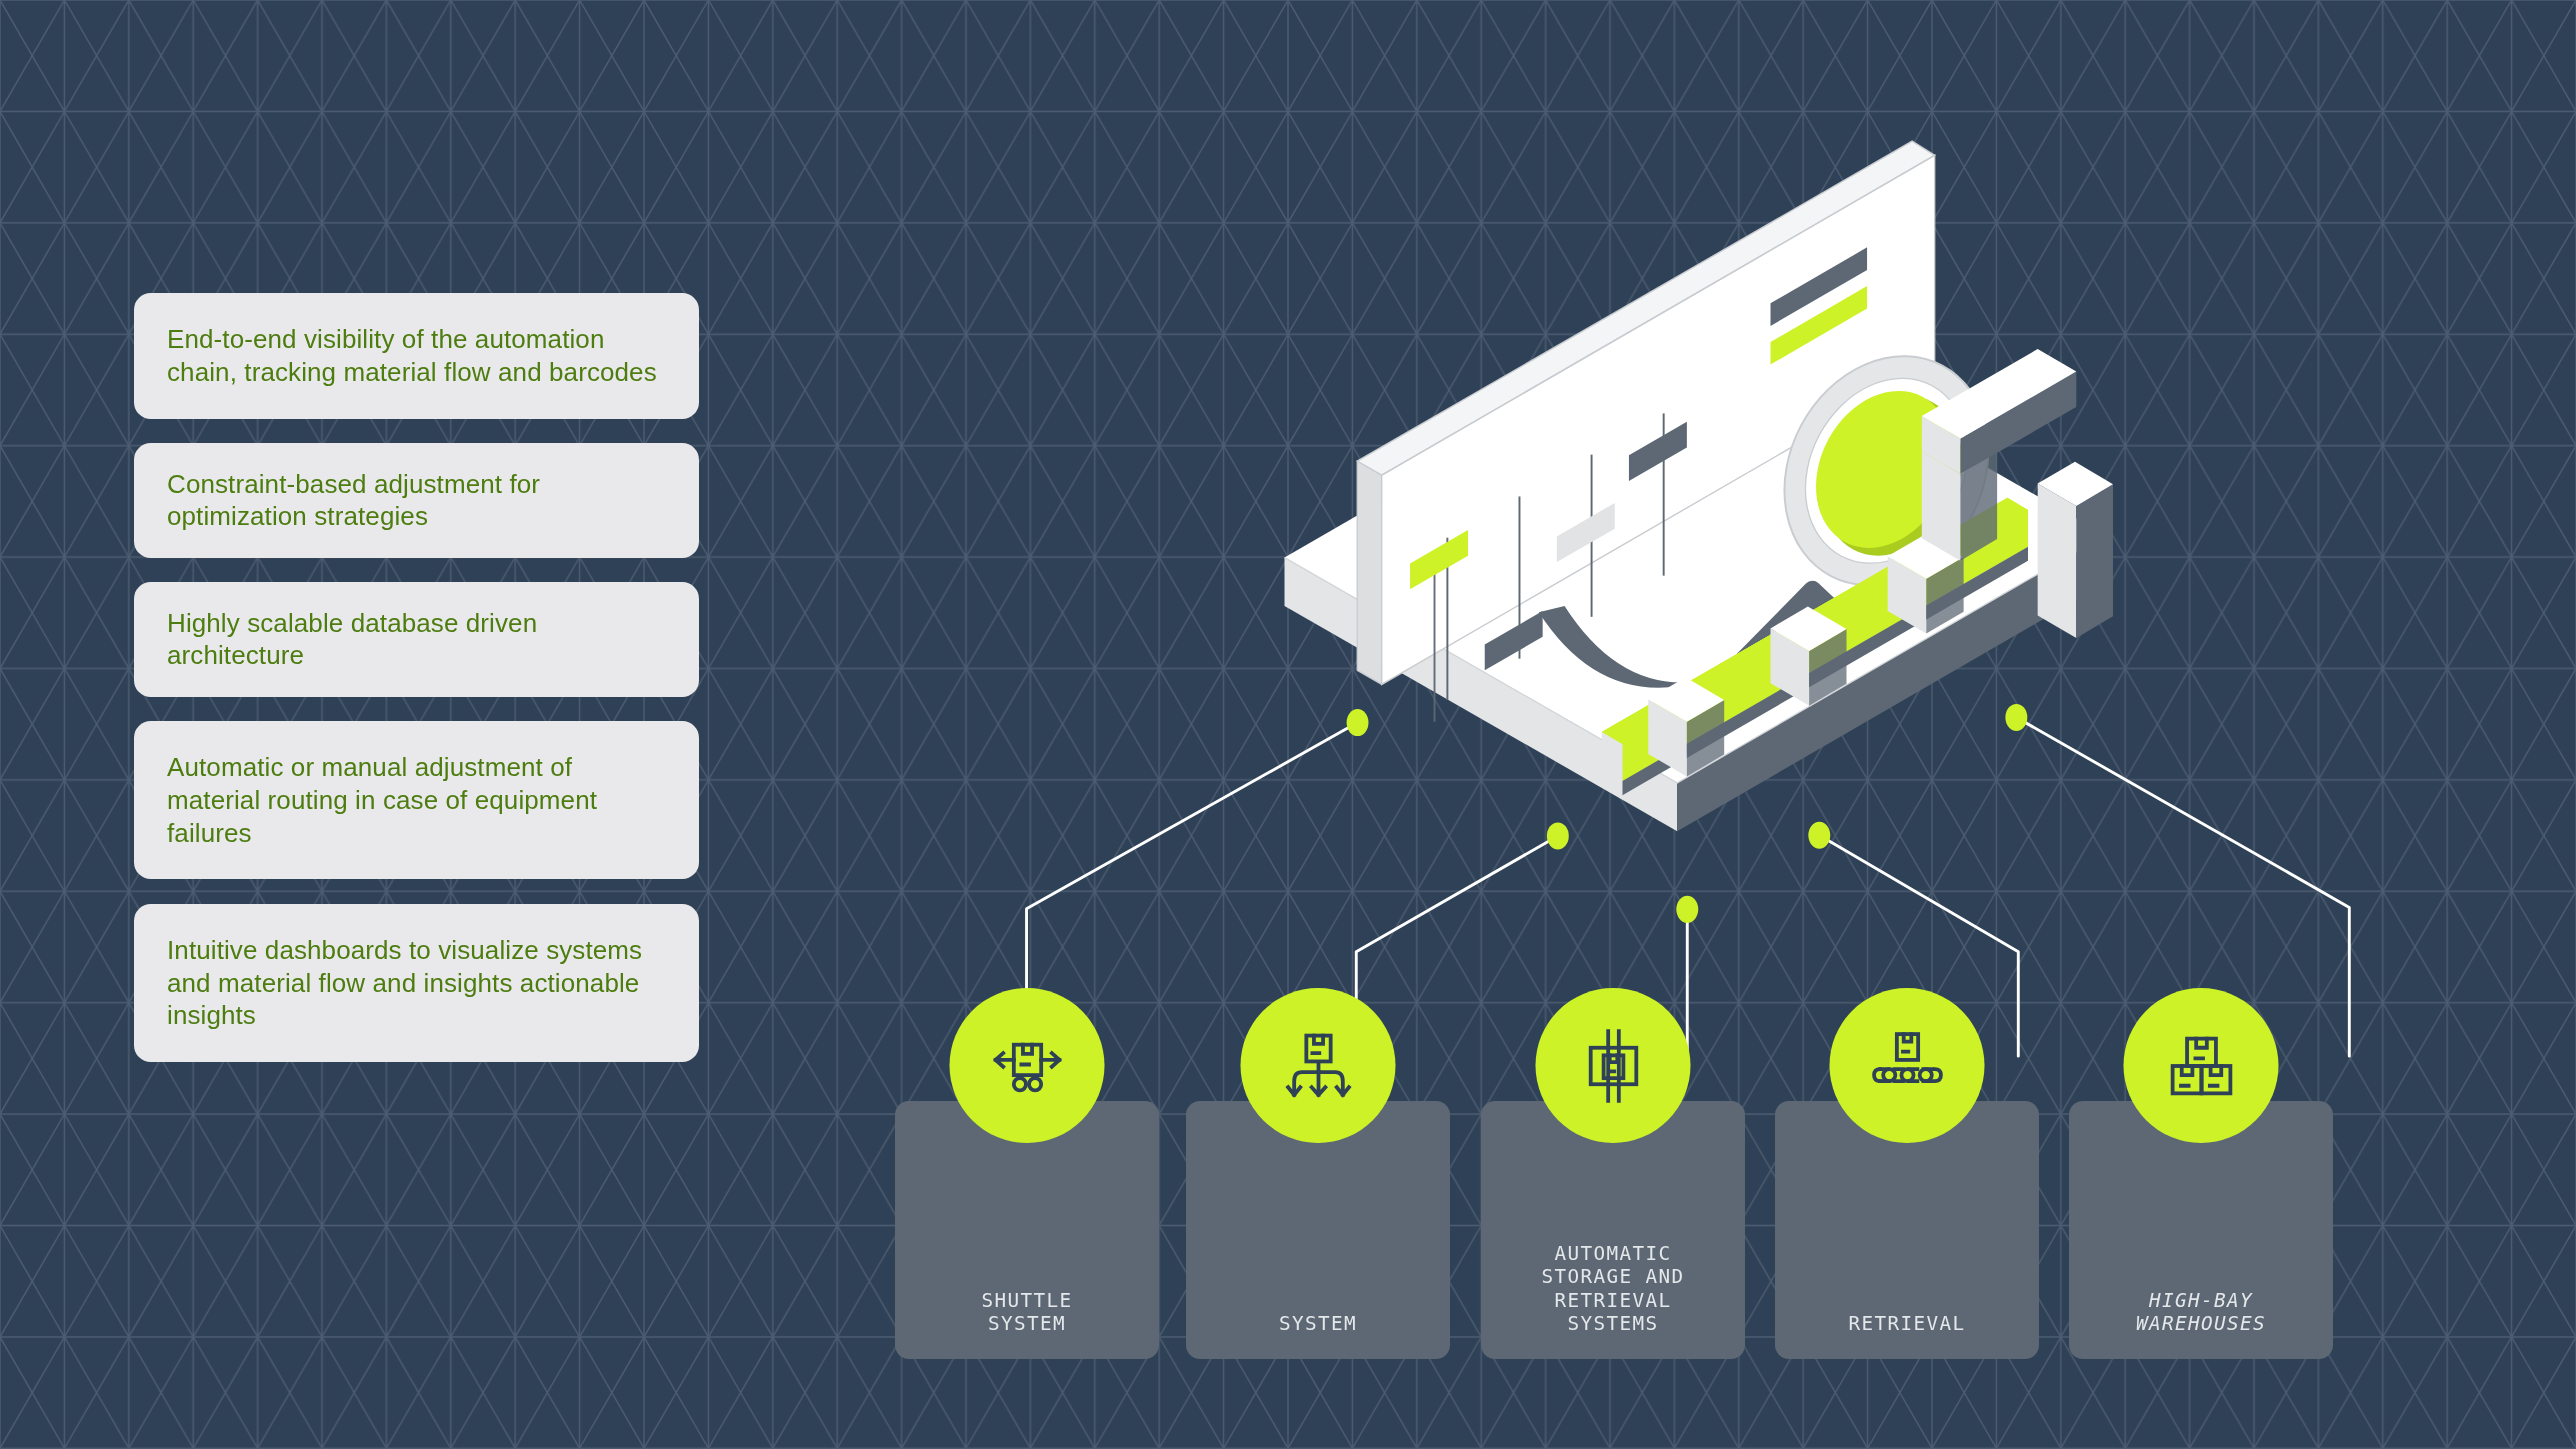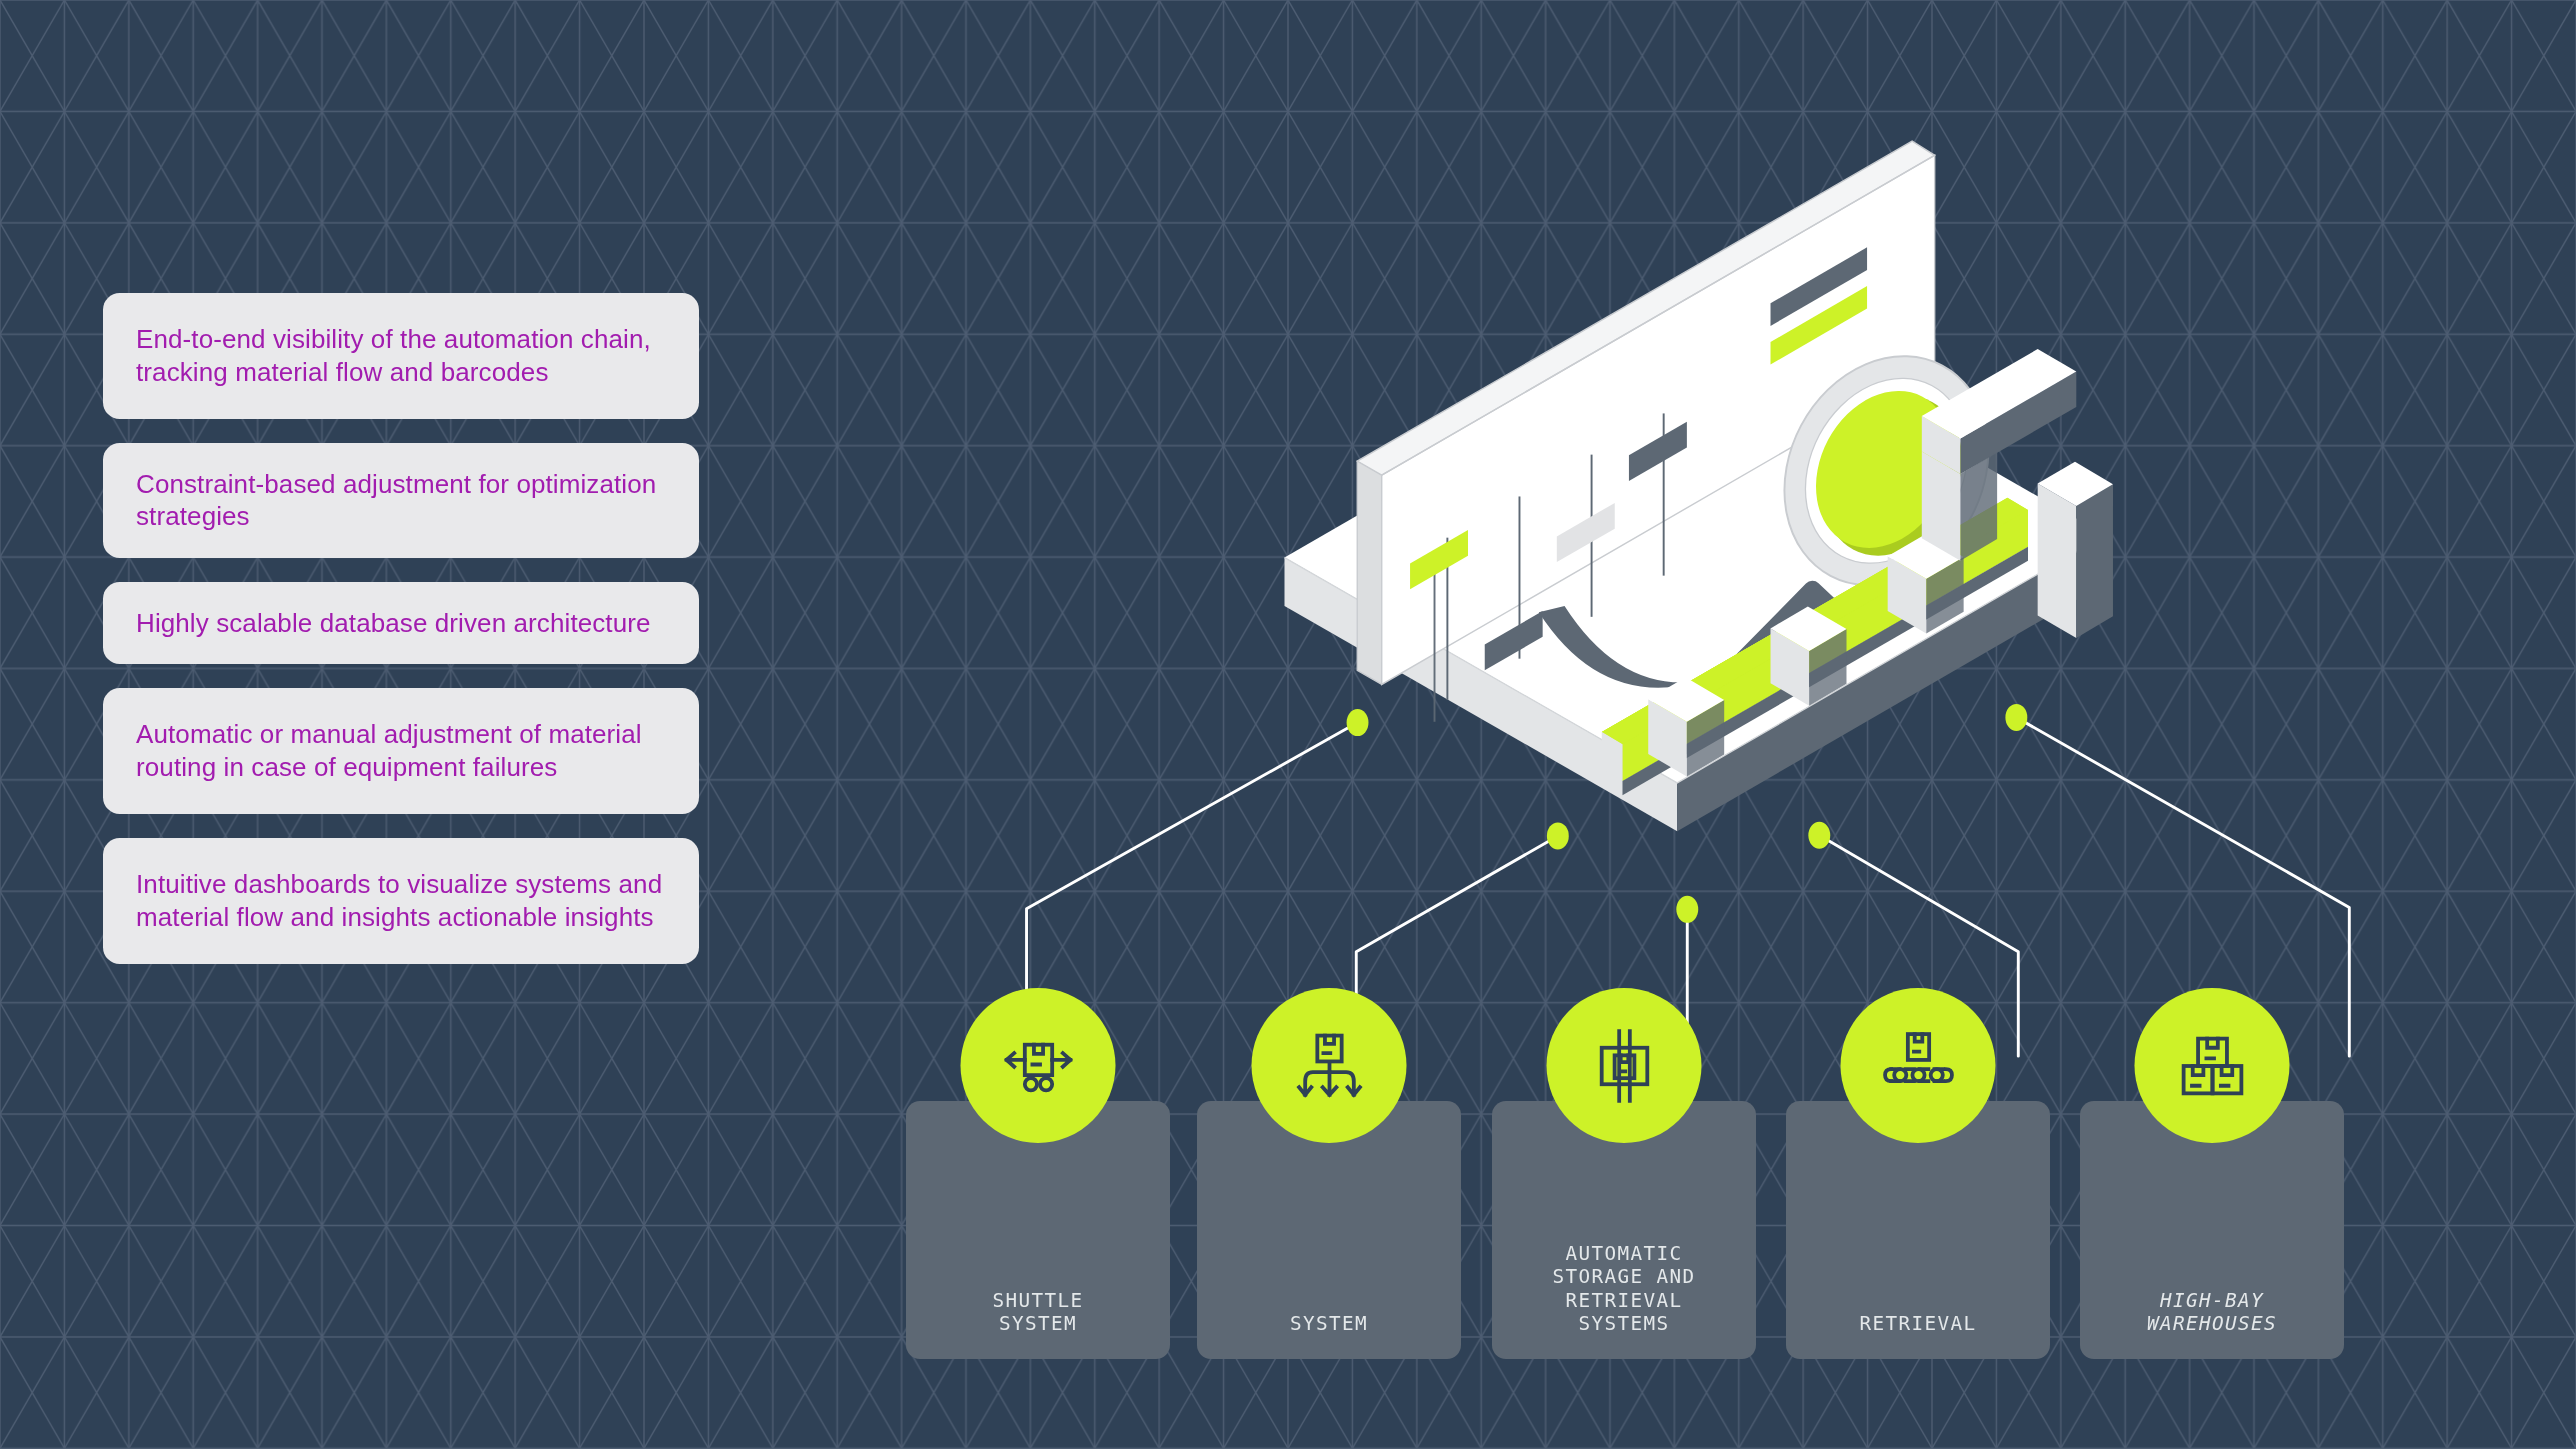--- a/index.html
+++ b/index.html
@@ -15,24 +15,25 @@
   
   #feature-list{
     position:absolute; left:103px; top:293px;
     width:596px;
     display:flex; flex-direction:column; gap:24.5px;
   }
   .feature-card{
     background:#e9e9eb;
     border-radius:16.7px;
     padding:24.5px 33px;
-    color:#a21caf;
+    color:#4d7c0f;
     font-size:26px;
     line-height:1.26;
     letter-spacing:0.1px;
+    margin-left:31px;
   }
   .feature-card.pad-lg{ padding:30px 33px; }
 
   
   #illustration{
     position:absolute;
     left:1262px; top:97px;
     width:869px; height:741px;
   }
 
@@ -42,21 +43,21 @@
     pointer-events:none;
   }
 
   
   #node-row{
     position:absolute; left:892px; top:1101px;
     width:1443px; height:270px;
   }
   .node{
     position:absolute; top:0;
-    width:264px; height:258px;margin-left:11px;
+    width:264px; height:258px;
   }
   .node-panel{
     position:absolute; left:0; top:0;
     width:264px; height:258px;
     background:#5d6874;
     border-radius:14px;
   }
   .node-label{
     position:absolute; left:0; right:0; bottom:23px;
     text-align:center;

